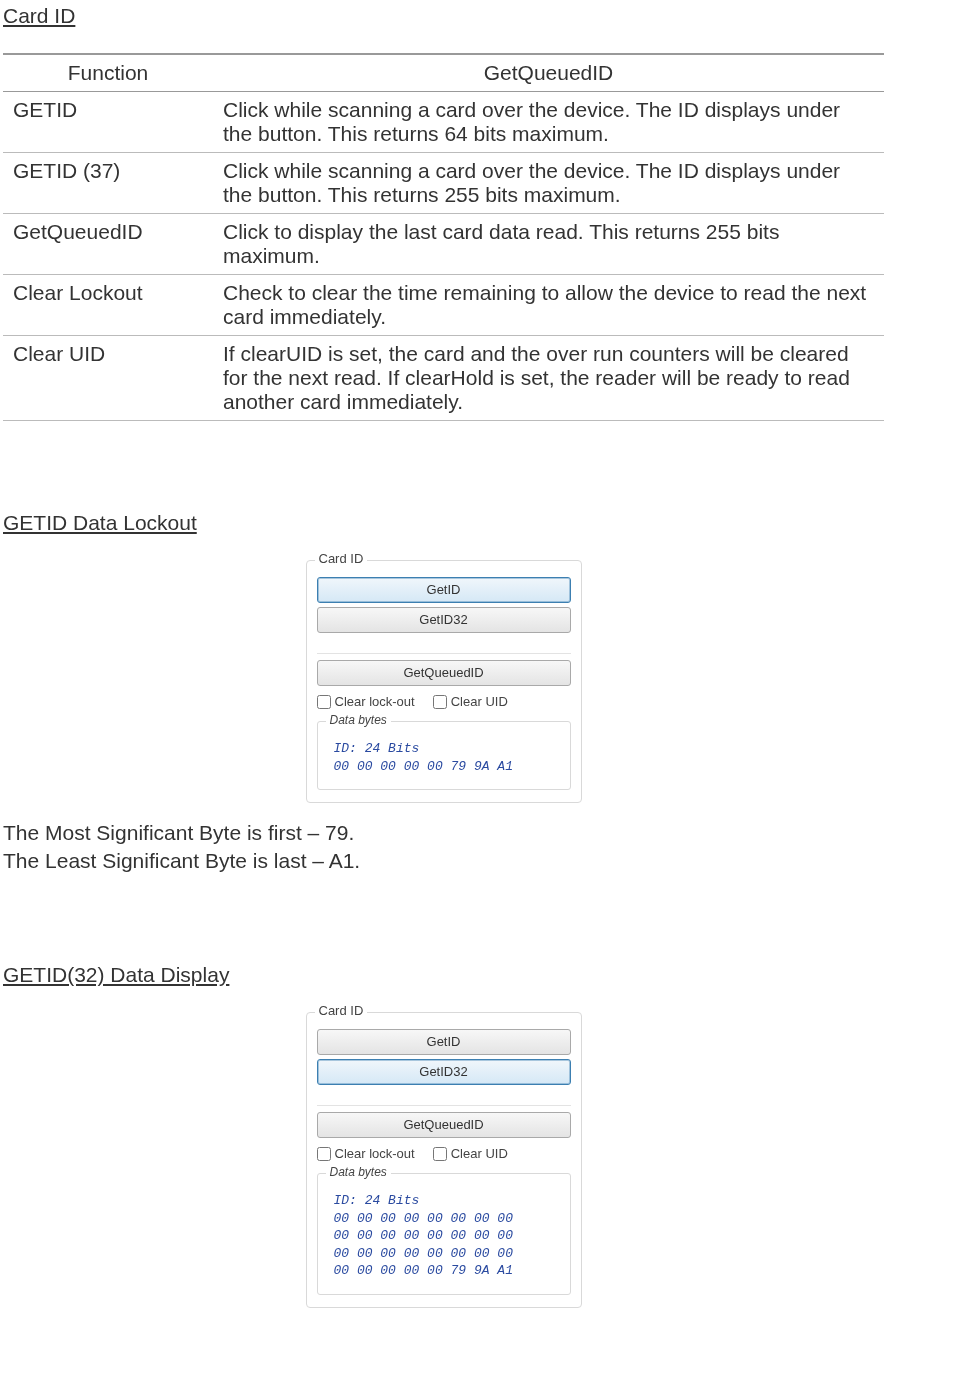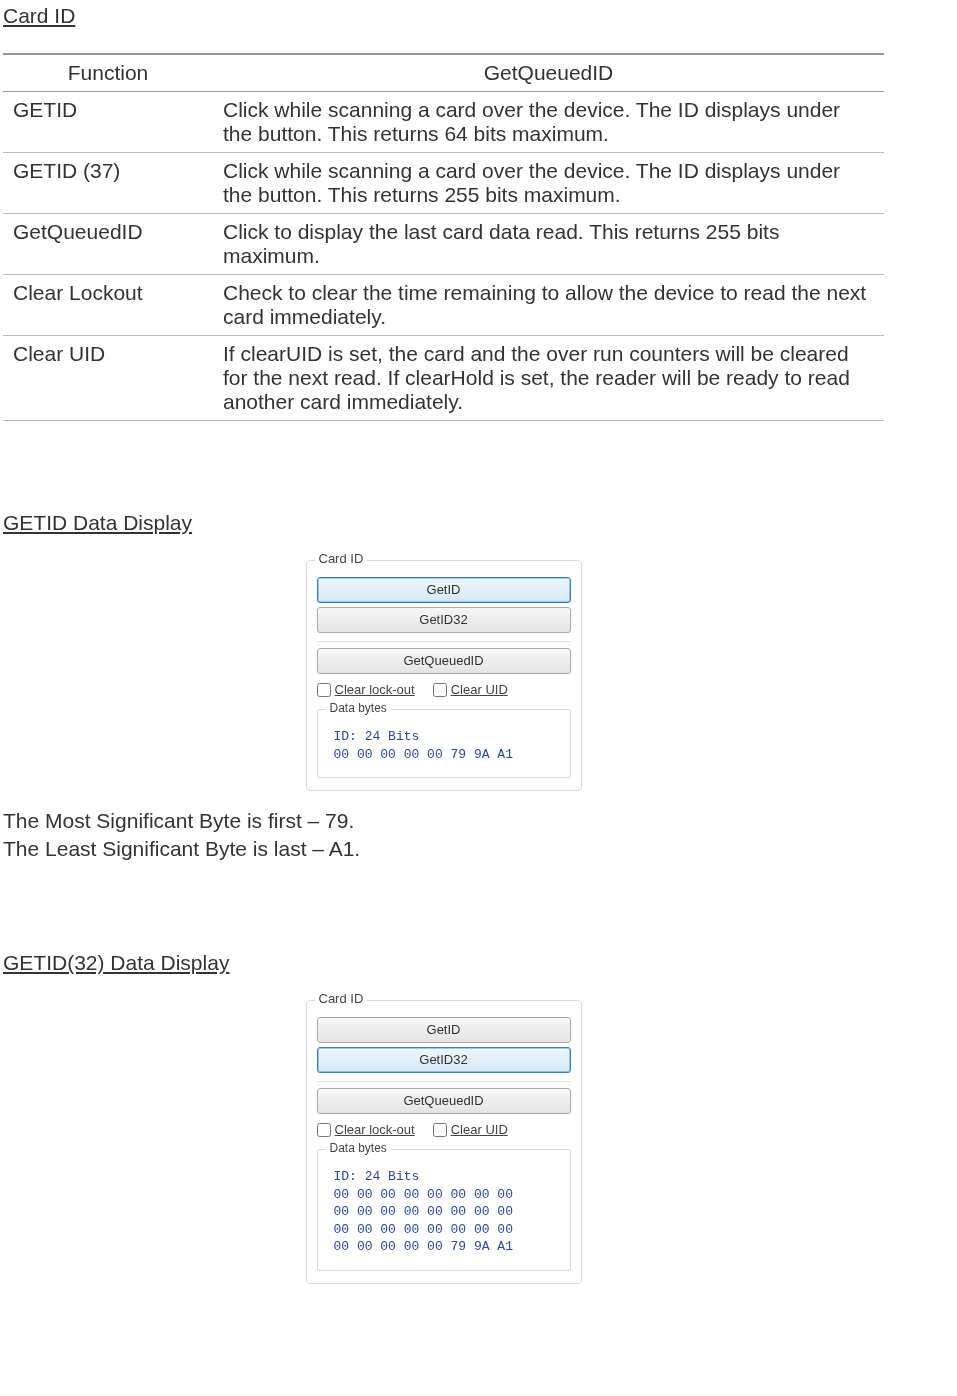--- a/index.html
+++ b/index.html
@@ -66,21 +66,21 @@
     background: #fff;
     padding: 0 4px;
     font-size: 13px;
     color: #444;
   }
   .btn-row {
     margin: 6px 0;
   }
   .btn-row.compact {
     margin-top: -2px;
-    margin-bottom: 8px;
+    margin-bottom: 20px;
   }
   .win-btn {
     display: block;
     width: 100%;
     height: 26px;
     border: 1px solid #a9a9a9;
     border-radius: 3px;
     background: linear-gradient(#f7f7f7, #e4e4e4);
     font-size: 13px;
     color: #333;
@@ -98,38 +98,38 @@
     border-top: 1px solid #e3e3e3;
     margin: 2px 0 6px 0;
   }
   .check-row {
     display: flex;
     align-items: center;
     font-size: 13px;
     color: #444;
     margin: 8px 0 4px 0;
     gap: 18px;
-    text-decoration: underline;
   }
   .check-row label {
     display: flex;
     align-items: center;
     gap: 4px;
   }
   .check-row input[type=checkbox] {
     width: 14px;
     height: 14px;
     margin: 0;
   }
   .inner-group {
     border: 1px solid #d9d9d9;
     border-radius: 3px;
     position: relative;
     padding: 10px 8px 6px 8px;
     margin-top: 12px;
+    font-style: italic;
   }
   .inner-group .ig-title {
     position: absolute;
     top: -9px;
     left: 8px;
     background: #fff;
     padding: 0 4px;
     font-size: 12px;
     color: #444;
   }
@@ -177,21 +177,21 @@
         <td>Check to clear the time remaining to allow the device to read the next card immediately.</td>
       </tr>
       <tr>
         <td class="fn">Clear UID</td>
         <td>If clearUID is set, the card and the over run counters will be cleared for the next read.
 If clearHold is set, the reader will be ready to read another card immediately.</td>
       </tr>
     </tbody>
   </table>
 
-  <div class="section-title mt-large">GETID Data Display</div>
+  <div class="section-title mt-large">GETID Data Lockout</div>
 
   <div class="panel-wrap">
     <div class="panel">
       <span class="groupbox-title">Card ID</span>
 
       <div class="btn-row">
         <div class="win-btn active">GetID</div>
       </div>
       <div class="btn-row compact">
         <div class="win-btn">GetID32</div>

